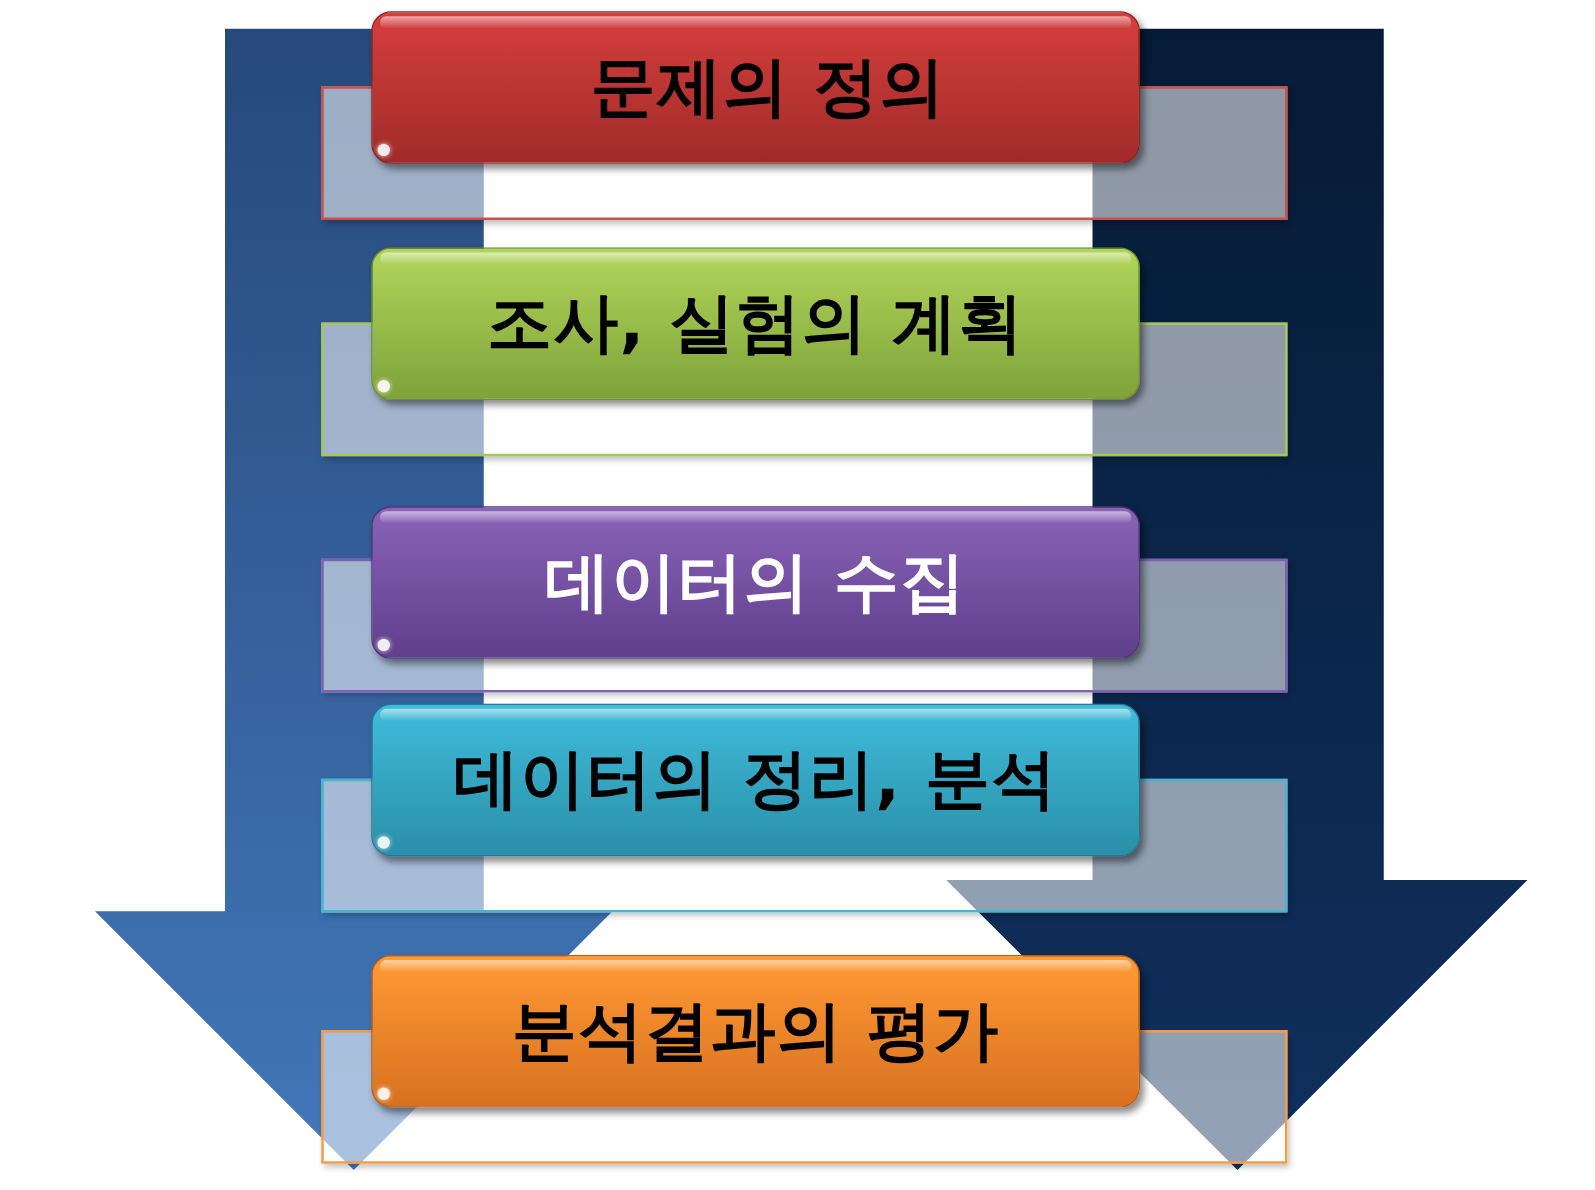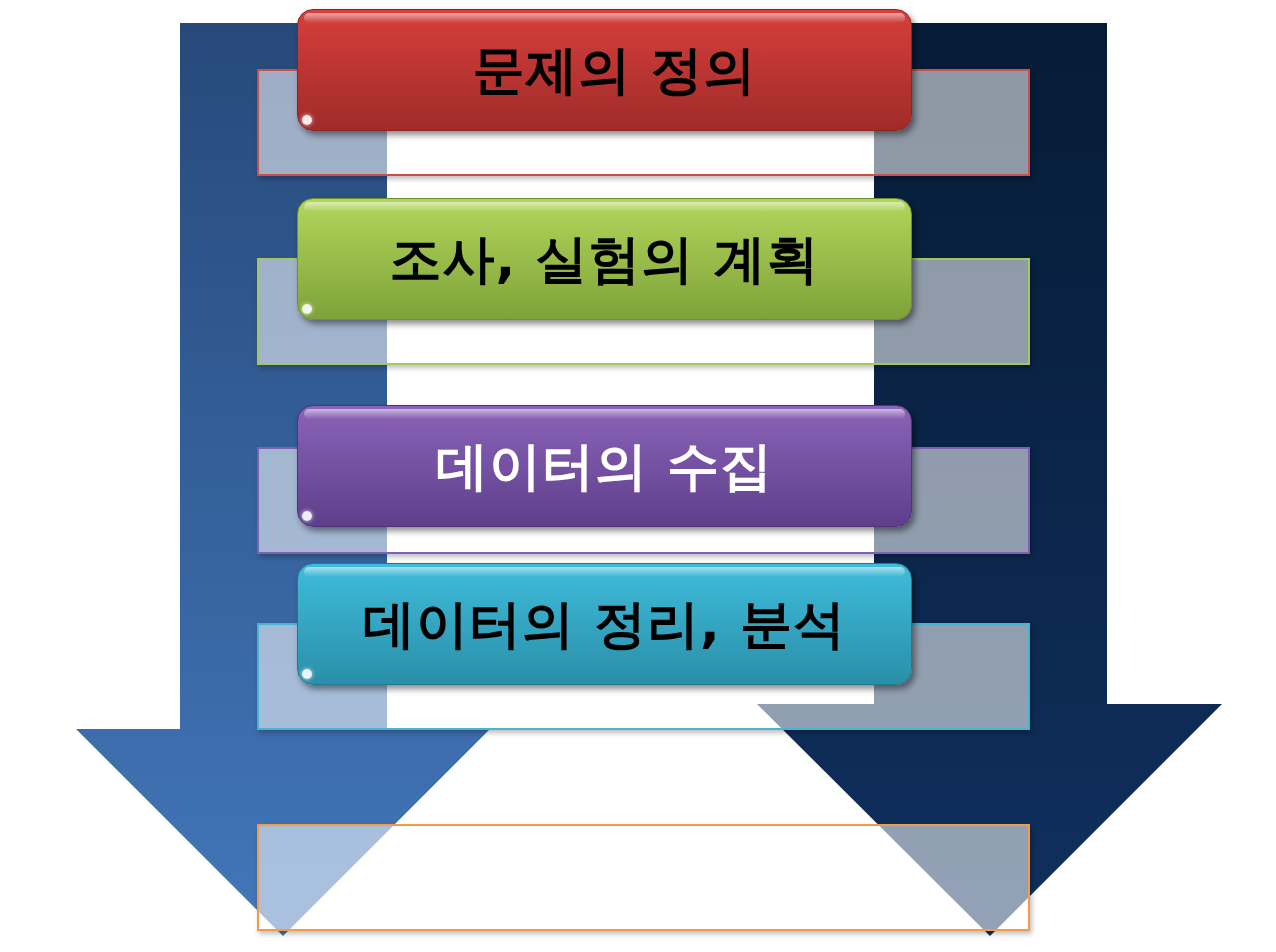--- a/index.html
+++ b/index.html
@@ -80,15 +80,18 @@
 
   <div class="step" style="top:563px;">
     <div class="back-rect" style="top:60px; border-color:#47B4D0;"></div>
     <div class="pill" style="top:0; background:linear-gradient(to bottom,#3FBCDB,#2A8FA8); border:1px solid #237A90;">
       <span class="pill-label" style="color:#000;">데이터의 정리, 분석</span>
     </div>
   </div>
 
   <div class="step" style="top:764px;">
     <div class="back-rect" style="top:60px; border-color:#F59A45;"></div>
+    <div class="pill" style="top:0; background:linear-gradient(to bottom,#FF9A35,#D8711F); border:1px solid #B85E18;">
+      <span class="pill-label" style="color:#000;">분석결과의 평가</span>
+    </div>
   </div>
 
 </div>
 
 </body></html>

